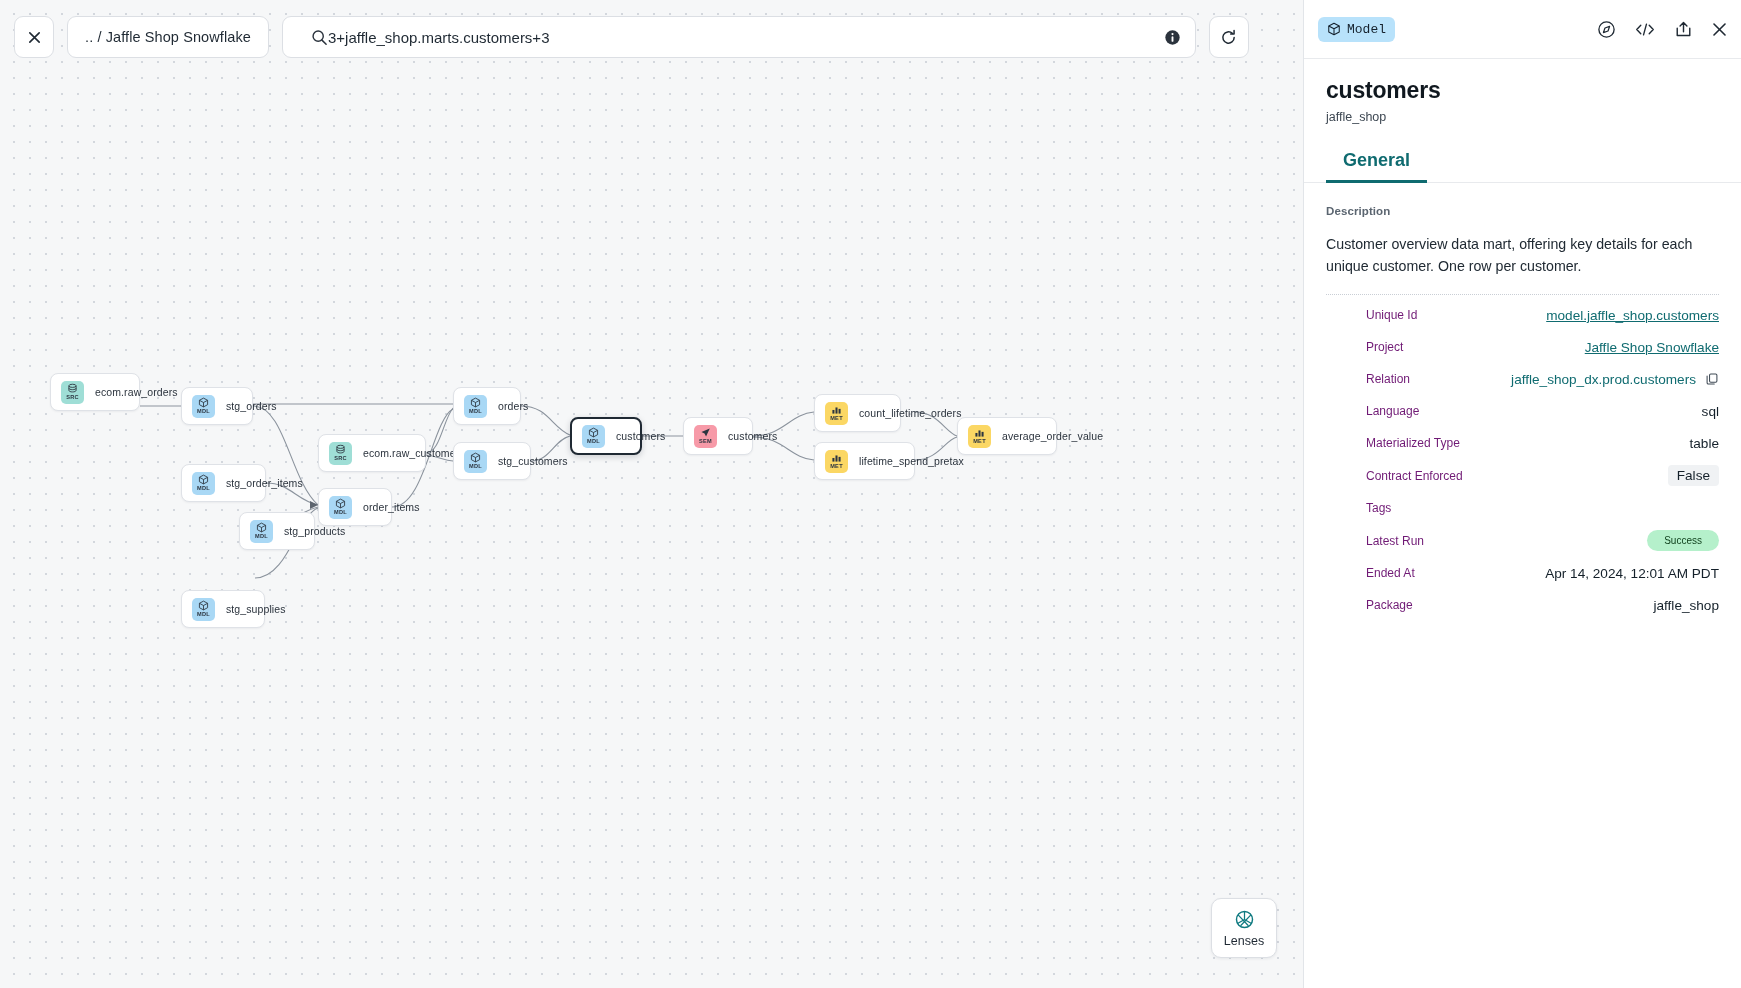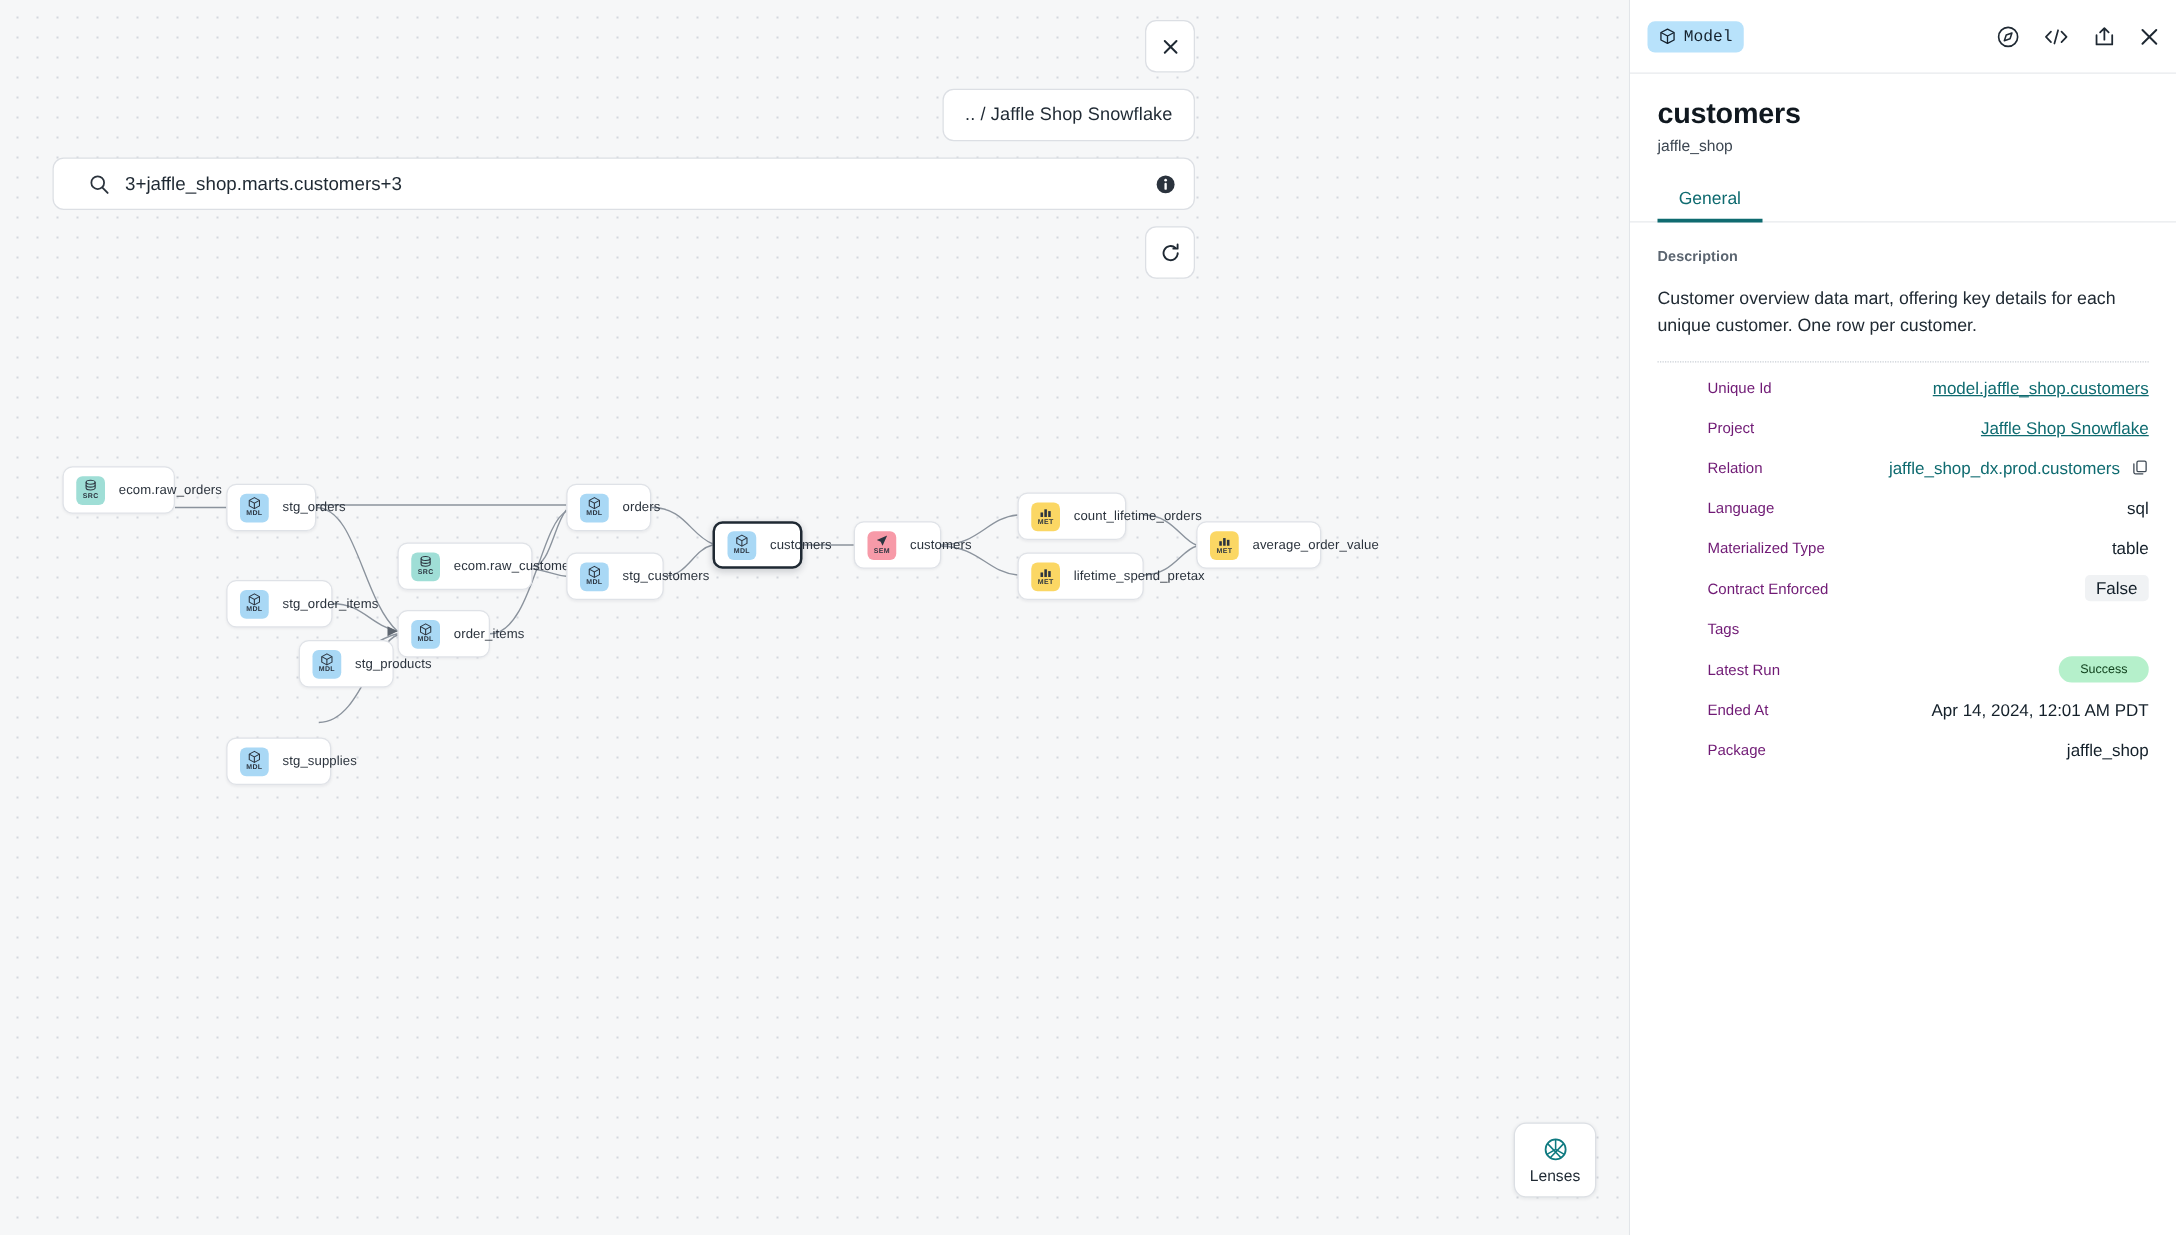--- a/index.html
+++ b/index.html
@@ -16,31 +16,31 @@
     position: relative;
     width: 1303px; height: 988px;
     background-color: #f6f7f8;
     background-image: radial-gradient(circle, #d3d7dd 1px, transparent 1px);
     background-size: 16px 16px;
     background-position: 6px 6px;
     overflow: hidden;
   }
 
   
-  .toolbar { position: absolute; top: 16px; left: 42px; display: flex; align-items: flex-end; gap: 13px; flex-direction: column; }
+  .toolbar { position: absolute; top: 16px; left: 14px; display: flex; align-items: center; gap: 13px; }
   .tb-btn {
     height: 42px; background: #fff; border: 1px solid #dcdfe4; border-radius: 9px;
     display: flex; align-items: center; justify-content: center;
     cursor: pointer; color: #1f2933;
   }
   .tb-close { width: 40px; }
   .tb-breadcrumb { padding: 0 17px; font-size: 14.5px; color: #1f2933; white-space: nowrap; letter-spacing: .1px;}
   .tb-search {
     width: 914px; height: 42px; background: #fff; border: 1px solid #dcdfe4; border-radius: 9px;
-    display: flex; align-items: center; padding: 0 14px 0 28px; gap: 12px;
+    display: flex; align-items: center; padding: 0 14px 0 28px; 
   }
   .tb-search input {
     flex: 1; border: none; outline: none; font-size: 15px; color: #1f2933;
     font-family: "Liberation Sans", sans-serif; background: transparent;
   }
   .tb-refresh { width: 40px; }
   .icon-svg { display: block; }
 
   
   .graph { position: absolute; inset: 0; }
@@ -97,21 +97,21 @@
   }
   .head-actions { margin-left: auto; display: flex; align-items: center; gap: 18px; color: #1f2933; }
   .head-actions > * { cursor: pointer; display: block; }
 
   .panel-title { padding: 18px 22px 0 22px; }
   .panel-title h1 { font-size: 23px; font-weight: 700; color: #10181f; letter-spacing: -.2px; }
   .panel-title .sub { font-size: 12.5px; color: #3d4752; margin-top: 6px; }
 
   .tabs { margin-top: 20px; padding: 0 22px; border-bottom: 1px solid #e8eaed; display: flex; }
   .tab {
-    font-size: 14px; font-weight: 400; color: #0f6b70; padding: 6px 17px 9px 17px;
+    font-size: 18px; font-weight: 700; color: #0f6b70; padding: 6px 17px 9px 17px;
     border-bottom: 3px solid #0f6b70; cursor: pointer; margin-bottom: -1px;
   }
 
   .panel-body { flex: 1; overflow-y: auto; padding: 22px 22px 22px 22px; }
   .sec-label { font-size: 11.5px; font-weight: 700; color: #5b6570; letter-spacing: .1px; }
   .desc { margin-top: 16px; font-size: 14.2px; line-height: 1.55; color: #202a33; }
   .divider { border-top: 1px dotted #c9ced5; margin: 17px 0 4px 0; }
 
   .row { display: flex; align-items: center; justify-content: space-between; min-height: 32px; padding: 6px 0; gap: 12px; }
   .row .k { font-size: 12px; color: #701a75; white-space: nowrap; margin-left: 40px; }

